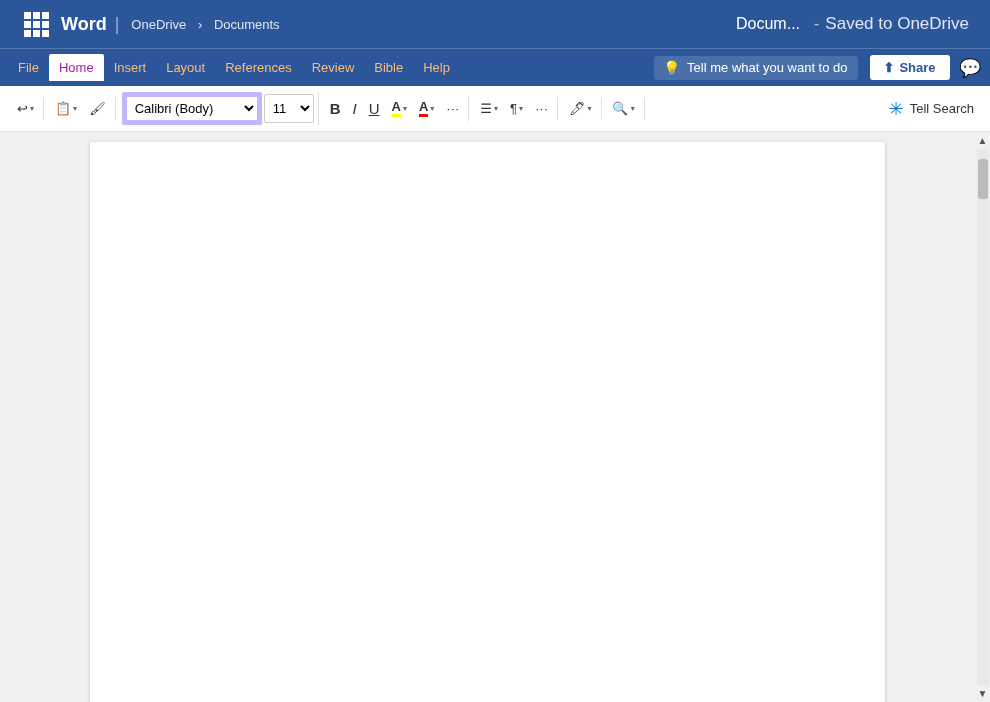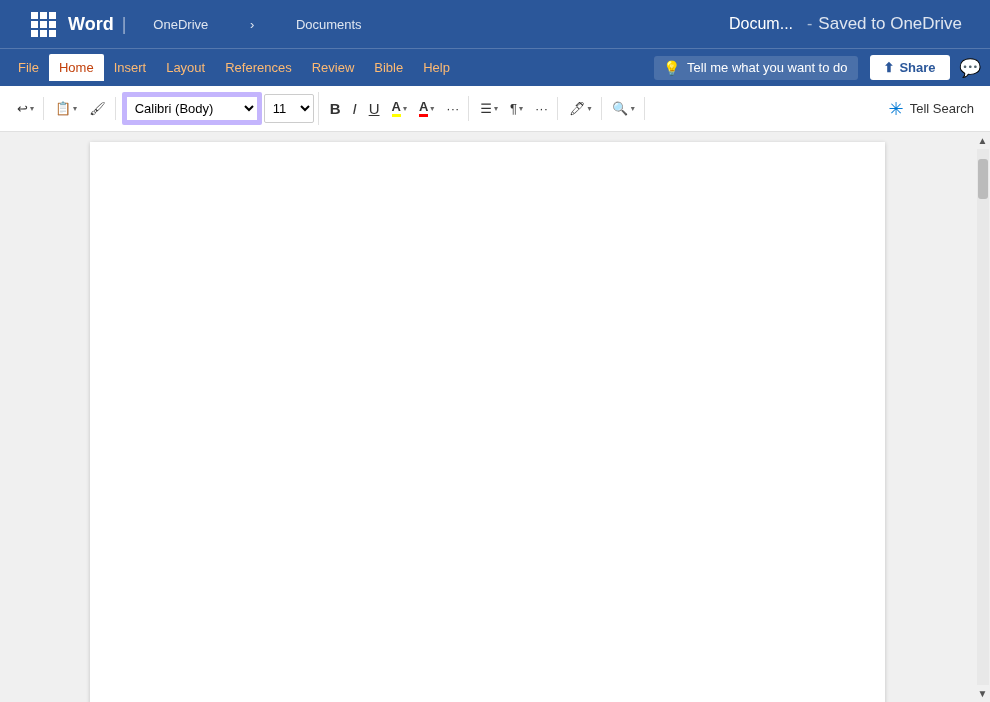--- a/index.html
+++ b/index.html
@@ -4,40 +4,40 @@
   <style>
     * { margin: 0; padding: 0; box-sizing: border-box; }
     body { font-family: 'Segoe UI', Arial, sans-serif; background: #f0f0f0; width: 990px; height: 702px; overflow: hidden; }
 
     
     #title-bar {
       background: #2b579a;
       height: 48px;
       display: flex;
       align-items: center;
-      padding: 0 28px;
+      padding: 0 21px;
       color: white;
     }
     #grid-icon-btn {
       width: 30px; height: 30px;
       display: flex; align-items: center; justify-content: center;
       cursor: pointer; margin-right: 10px;
     }
     .grid-icon { display: grid; grid-template-columns: repeat(3,7px); gap: 2px; }
     .grid-dot { width: 7px; height: 7px; background: white; }
     #app-name {
       font-size: 18px; font-weight: 600; color: white;
       margin-right: 8px;
     }
     #title-sep { color: rgba(255,255,255,0.5); margin-right: 8px; font-size: 18px; }
     #breadcrumb {
       font-size: 13px; color: rgba(255,255,255,0.85);
       margin-right: auto;
     }
-    #breadcrumb span { margin: 0 19px; }
+    #breadcrumb span { margin: 0 4px; }
     #doc-title {
       font-size: 16px; color: white; margin: 0 8px;
     }
     #save-status {
       font-size: 17px; color: rgba(255,255,255,0.85);
     }
     #title-dash { color: rgba(255,255,255,0.6); margin: 0 6px; }
 
     
     #menu-bar {
@@ -45,21 +45,21 @@
       height: 38px;
       display: flex;
       align-items: center;
       padding: 0 8px;
       border-top: 1px solid rgba(255,255,255,0.2);
     }
     .menu-item {
       color: #fdba74; font-size: 13px; padding: 6px 10px;
       cursor: pointer; border-radius: 2px;
     }
-    .menu-item.active { background: white; color: #c2410c; border-radius: 2px 2px 0 0; }
+    .menu-item.active { background: white; color: #a21caf; border-radius: 2px 2px 0 0; }
     #tell-me-container {
       margin-left: auto;
       display: flex; align-items: center;
       background: rgba(255,255,255,0.15);
       border-radius: 3px;
       padding: 4px 10px;
       color: white; font-size: 13px;
       cursor: pointer;
     }
     #lightbulb-icon { margin-right: 6px; font-size: 14px; }

